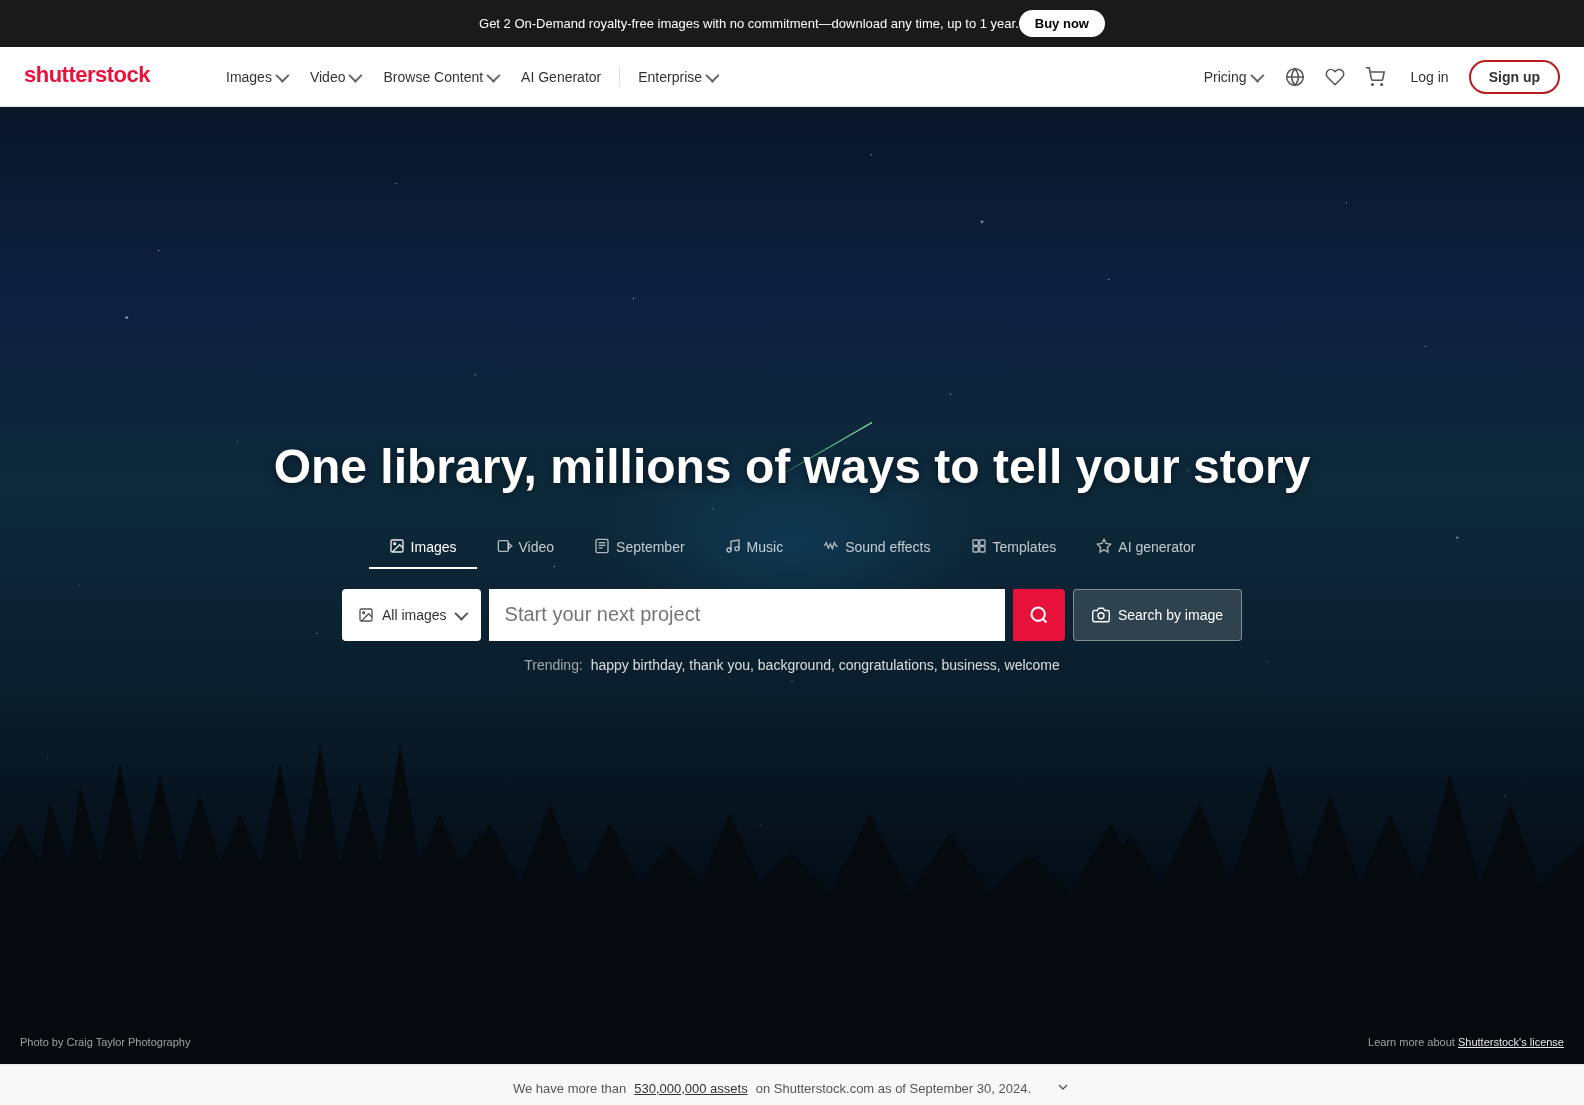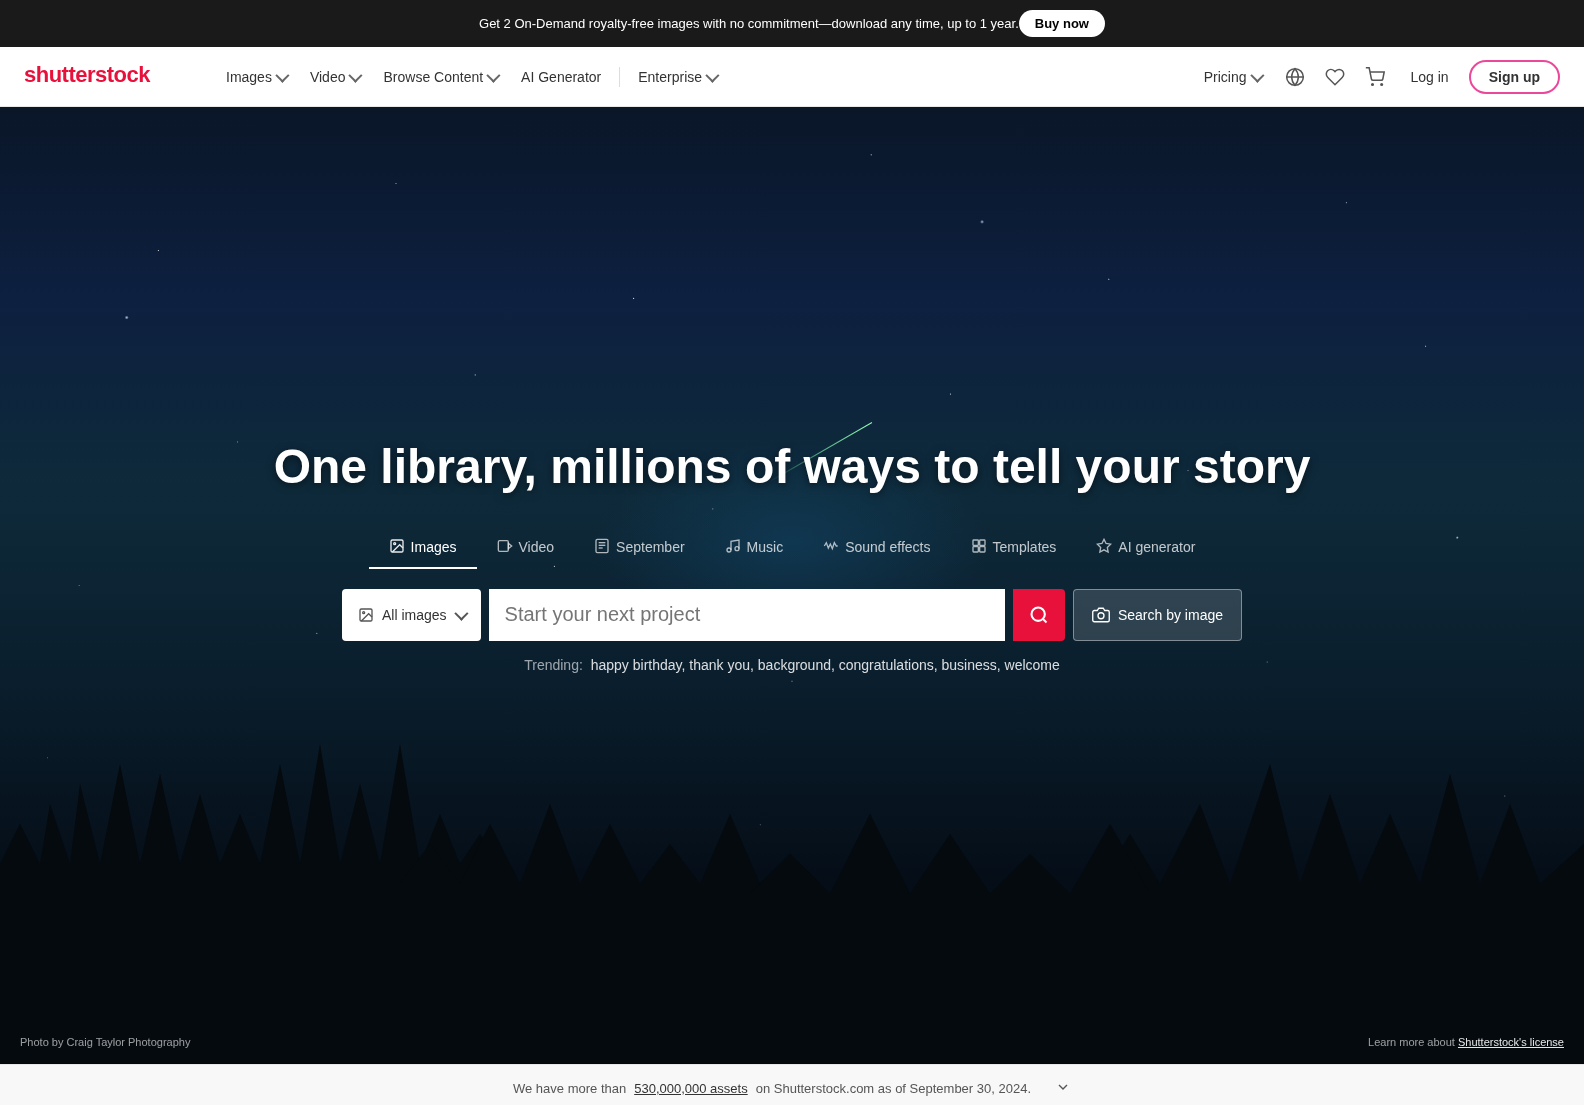--- a/index.html
+++ b/index.html
@@ -97,21 +97,21 @@
     .btn-login {
       background: none;
       border: none;
       font-size: 14px;
       cursor: pointer;
       padding: 8px 12px;
       color: #333;
     }
     .btn-signup {
       background: #fff;
-      border: 2px solid #ec4899;
+      border: 2px solid #b91c1c;
       border-radius: 24px;
       font-size: 14px;
       font-weight: 600;
       cursor: pointer;
       padding: 7px 18px;
       color: #333;
     }
 
     
     .hero {

